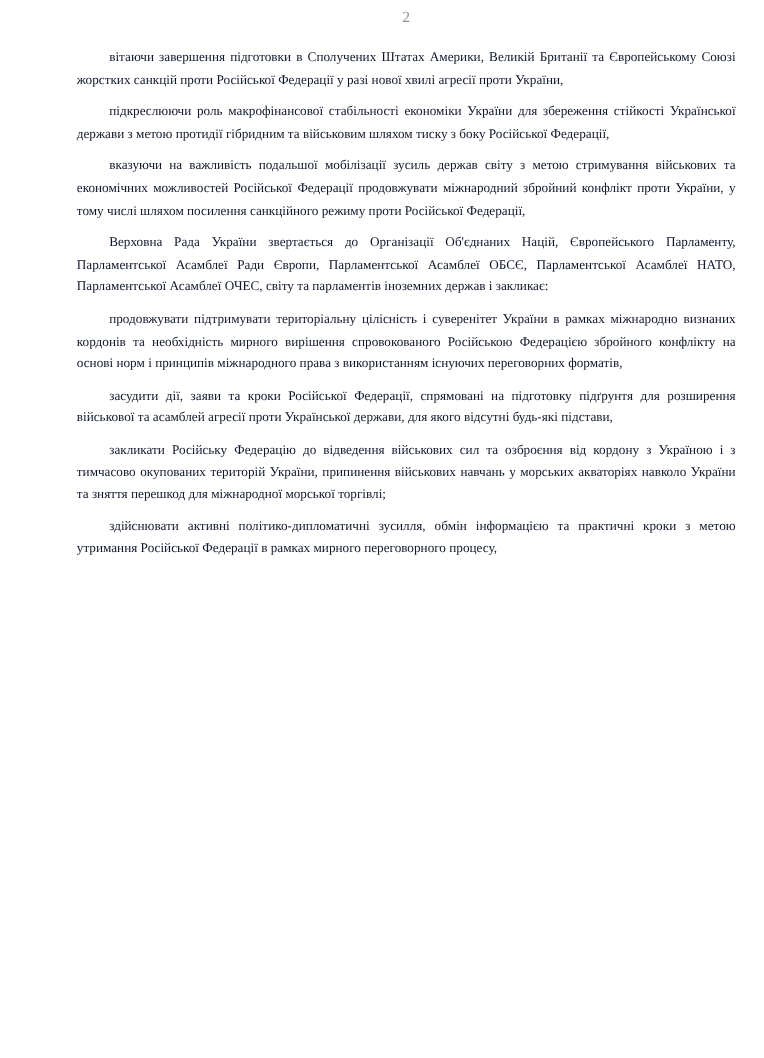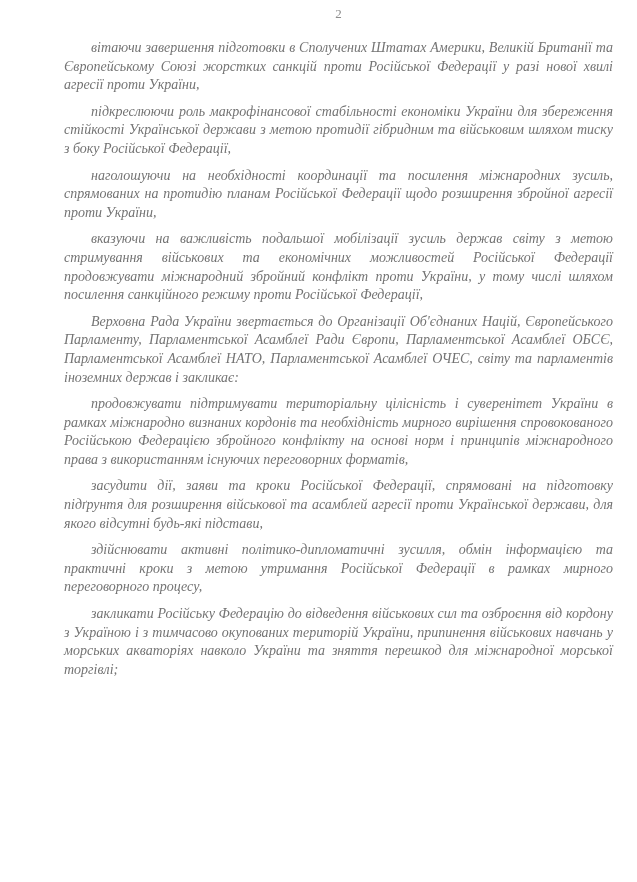--- a/index.html
+++ b/index.html
@@ -26,37 +26,35 @@
     color: #8d8d8d;
     font-family: "Liberation Serif", "DejaVu Serif", serif;
   }
   .content {
     margin-left: 64px;
     width: 549px;
     padding-top: 15px;
   }
   .content p {
     margin: 0 0 8px 0;
-    font-size: 14px;
+    font-size: 11px;
     line-height: 18.6px;
     text-align: justify;
     text-indent: 27px;
-    color: #737373;
-    font-style: italic;
+    color: #0f172a;
   }
 </style>
 </head>
 <body>
 
 <div class="page">
   <div class="page-number">2</div>
   <div class="content">
     <p>вітаючи завершення підготовки в Сполучених Штатах Америки, Великій Британії та Європейському Союзі жорстких санкцій проти Російської Федерації у разі нової хвилі агресії проти України,</p>
     <p>підкреслюючи роль макрофінансової стабільності економіки України для збереження стійкості Української держави з метою протидії гібридним та військовим шляхом тиску з боку Російської Федерації,</p>
-    <p>наголошуючи на необхідності координації та посилення міжнародних зусиль, спрямованих на протидію планам Російської Федерації щодо розширення збройної агресії проти України,</p>
     <p>вказуючи на важливість подальшої мобілізації зусиль держав світу з метою стримування військових та економічних можливостей Російської Федерації продовжувати міжнародний збройний конфлікт проти України, у тому числі шляхом посилення санкційного режиму проти Російської Федерації,</p>
     <p>Верховна Рада України звертається до Організації Об'єднаних Націй, Європейського Парламенту, Парламентської Асамблеї Ради Європи, Парламентської Асамблеї ОБСЄ, Парламентської Асамблеї НАТО, Парламентської Асамблеї ОЧЕС, світу та парламентів іноземних держав і закликає:</p>
     <p>продовжувати підтримувати територіальну цілісність і суверенітет України в рамках міжнародно визнаних кордонів та необхідність мирного вирішення спровокованого Російською Федерацією збройного конфлікту на основі норм і принципів міжнародного права з використанням існуючих переговорних форматів,</p>
     <p>засудити дії, заяви та кроки Російської Федерації, спрямовані на підготовку підґрунтя для розширення військової та асамблей агресії проти Української держави, для якого відсутні будь-які підстави,</p>
+    <p>закликати Російську Федерацію до відведення військових сил та озброєння від кордону з Україною і з тимчасово окупованих територій України, припинення військових навчань у морських акваторіях навколо України та зняття перешкод для міжнародної морської торгівлі;</p>
     <p>здійснювати активні політико-дипломатичні зусилля, обмін інформацією та практичні кроки з метою утримання Російської Федерації в рамках мирного переговорного процесу,</p>
-    <p>закликати Російську Федерацію до відведення військових сил та озброєння від кордону з Україною і з тимчасово окупованих територій України, припинення військових навчань у морських акваторіях навколо України та зняття перешкод для міжнародної морської торгівлі;</p>
   </div>
 </div>
 
 </body></html>

